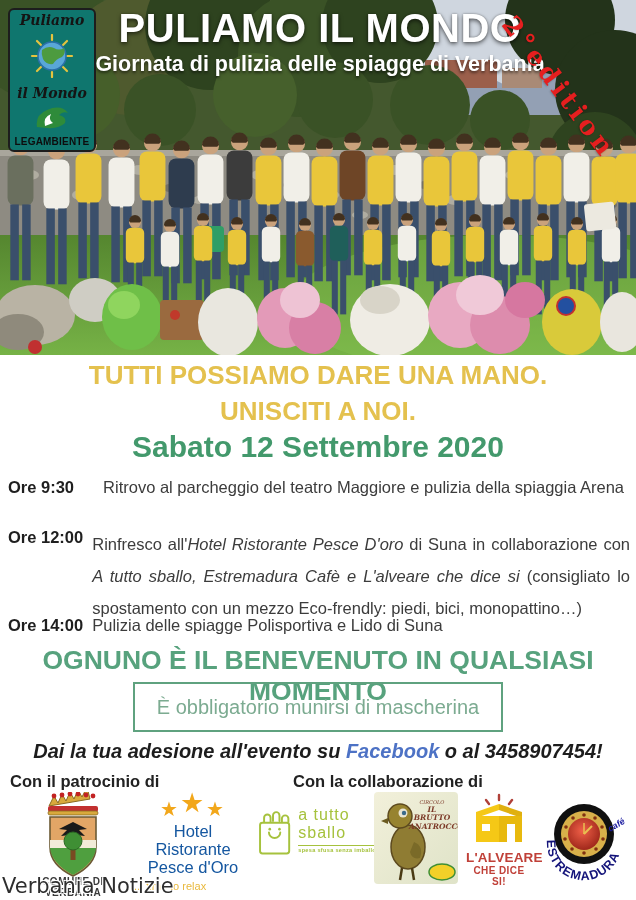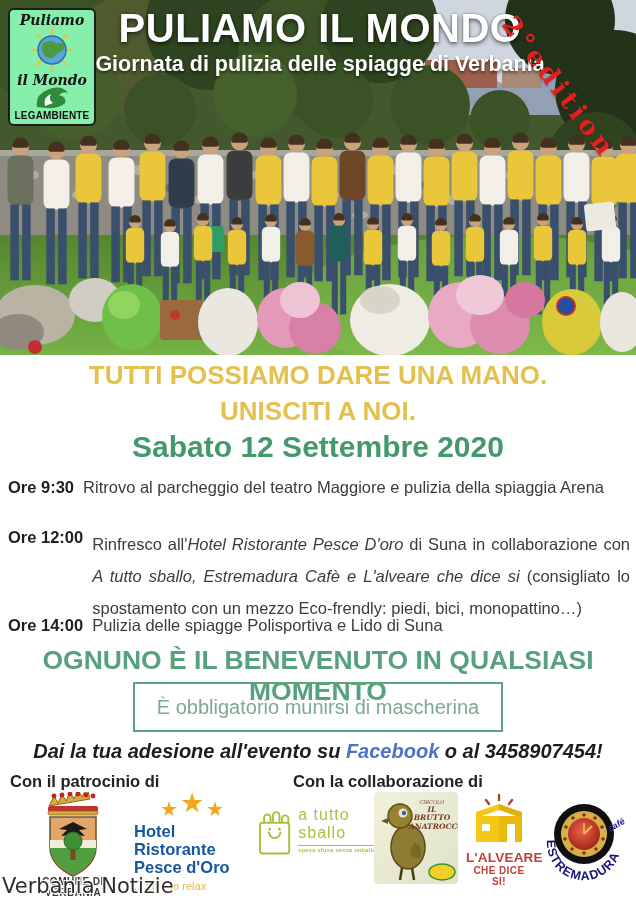--- a/index.html
+++ b/index.html
@@ -2,21 +2,21 @@
 <html><head>
 <meta charset="utf-8">
 <style>
   html,body{margin:0;padding:0;background:#888;}
   .page{position:relative;width:636px;height:900px;background:#ffffff;overflow:hidden;
         font-family:"Liberation Sans",sans-serif;margin:0 auto;}
   
   .photo{position:absolute;left:0;top:0;width:636px;height:355px;}
   .photo svg{display:block;}
   
-  .logo-card{position:absolute;left:8px;top:8px;width:88px;height:118px;background:#86efac;
+  .logo-card{position:absolute;left:8px;top:8px;width:88px;height:144px;background:#0f766e;
              border:2px solid #1d1d1d;border-radius:6px;z-index:5;text-align:center;
              display:flex;flex-direction:column;align-items:center;justify-content:space-between;
              padding:3px 2px;box-sizing:border-box;}
   .lc-script{font-family:"DejaVu Serif",serif;font-style:italic;font-weight:700;
              font-size:14px;color:#141414;line-height:1;}
   .lc-org{font-size:10px;font-weight:800;color:#0d0d0d;letter-spacing:.2px;}
   
   .title{position:absolute;left:100px;top:6px;width:440px;text-align:center;z-index:4;
          font-size:40px;font-weight:800;color:#ffffff;letter-spacing:.5px;
          text-shadow:0 2px 4px rgba(0,0,0,.55),0 0 2px rgba(0,0,0,.35);}
@@ -29,21 +29,21 @@
          text-shadow:0 1px 2px rgba(0,0,0,.25);}
   
   .hero1,.hero2{position:absolute;left:0;width:636px;text-align:center;
          font-size:26px;font-weight:700;color:#e4c14e;}
   .hero1{top:360px;} .hero2{top:396px;}
   .date{position:absolute;left:0;top:430px;width:636px;text-align:center;
          font-size:30px;font-weight:800;color:#43996c;}
   
   .srow{position:absolute;left:8px;width:622px;display:flex;color:#3c3c3c;font-size:16.5px;}
   .srow .stime{flex:none;font-weight:700;color:#1f1f1f;margin-right:9px;white-space:nowrap;}
-  .srow-1{top:478px;} .srow-2{top:528px;} .srow-3{top:616px;}
+  .srow-1{top:478px;gap:20px;} .srow-2{top:528px;} .srow-3{top:616px;}
   .srow-2 .stext{flex:1;text-align:justify;line-height:1.95;}
   .it{font-style:italic;}
   
   .welcome{position:absolute;left:0;top:645px;width:636px;text-align:center;
          font-size:26.5px;font-weight:700;color:#57a27d;}
   .mask-box{position:absolute;left:133px;top:682px;width:370px;height:50px;
          border:2px solid #5fa27f;box-sizing:border-box;display:flex;
          align-items:center;justify-content:center;}
   .mask-box span{font-size:20px;color:#7cab91;}
   .cta{position:absolute;left:0;top:740px;width:636px;text-align:center;
@@ -51,21 +51,21 @@
   .cta .fb{color:#4d72c5;}
   
   .plabel{position:absolute;font-size:16.5px;font-weight:700;color:#222;}
   .plabel-left{left:10px;top:772px;} .plabel-right{left:293px;top:772px;}
   .stemma{position:absolute;left:33px;top:792px;width:80px;height:86px;}
   .stemma-caption{position:absolute;left:18px;top:876px;width:110px;text-align:center;
          font-size:10px;font-weight:700;letter-spacing:.5px;color:#3a3a3a;text-transform:uppercase;}
   .hotel{position:absolute;left:134px;top:794px;width:118px;}
   .hotel .stars{color:#f2a71b;font-size:20px;line-height:1;letter-spacing:2px;text-align:center;}
   .hotel .stars .big{font-size:27px;position:relative;top:-4px;}
-  .hotel .hname{font-size:16.5px;font-weight:700;color:#1557a0;line-height:1.08;margin-top:2px;}
+  .hotel .hname{font-size:16.5px;font-weight:400;color:#1557a0;line-height:1.08;margin-top:2px;text-align:center;}
   .hotel .htag{font-size:11px;color:#e9b93d;margin-top:4px;}
   .sballo{position:absolute;left:256px;top:806px;width:120px;display:flex;align-items:flex-start;}
   .sballo-text{margin-left:5px;color:#a6c23d;}
   .sballo-name{font-size:16px;font-weight:400;letter-spacing:1px;line-height:1.15;}
   .sballo-tag{font-size:5.6px;font-weight:700;letter-spacing:.3px;border-top:1px solid #a6c23d;
          margin-top:2px;padding-top:1px;white-space:nowrap;}
   .duck{position:absolute;left:374px;top:792px;width:84px;height:92px;border-radius:4px;
          background:linear-gradient(135deg,#f2f0da,#dfe3c8);overflow:hidden;}
   .duck-text{position:absolute;right:3px;top:8px;width:46px;text-align:center;color:#7c3a28;
          font-family:"DejaVu Serif",serif;font-style:italic;line-height:1.15;}

